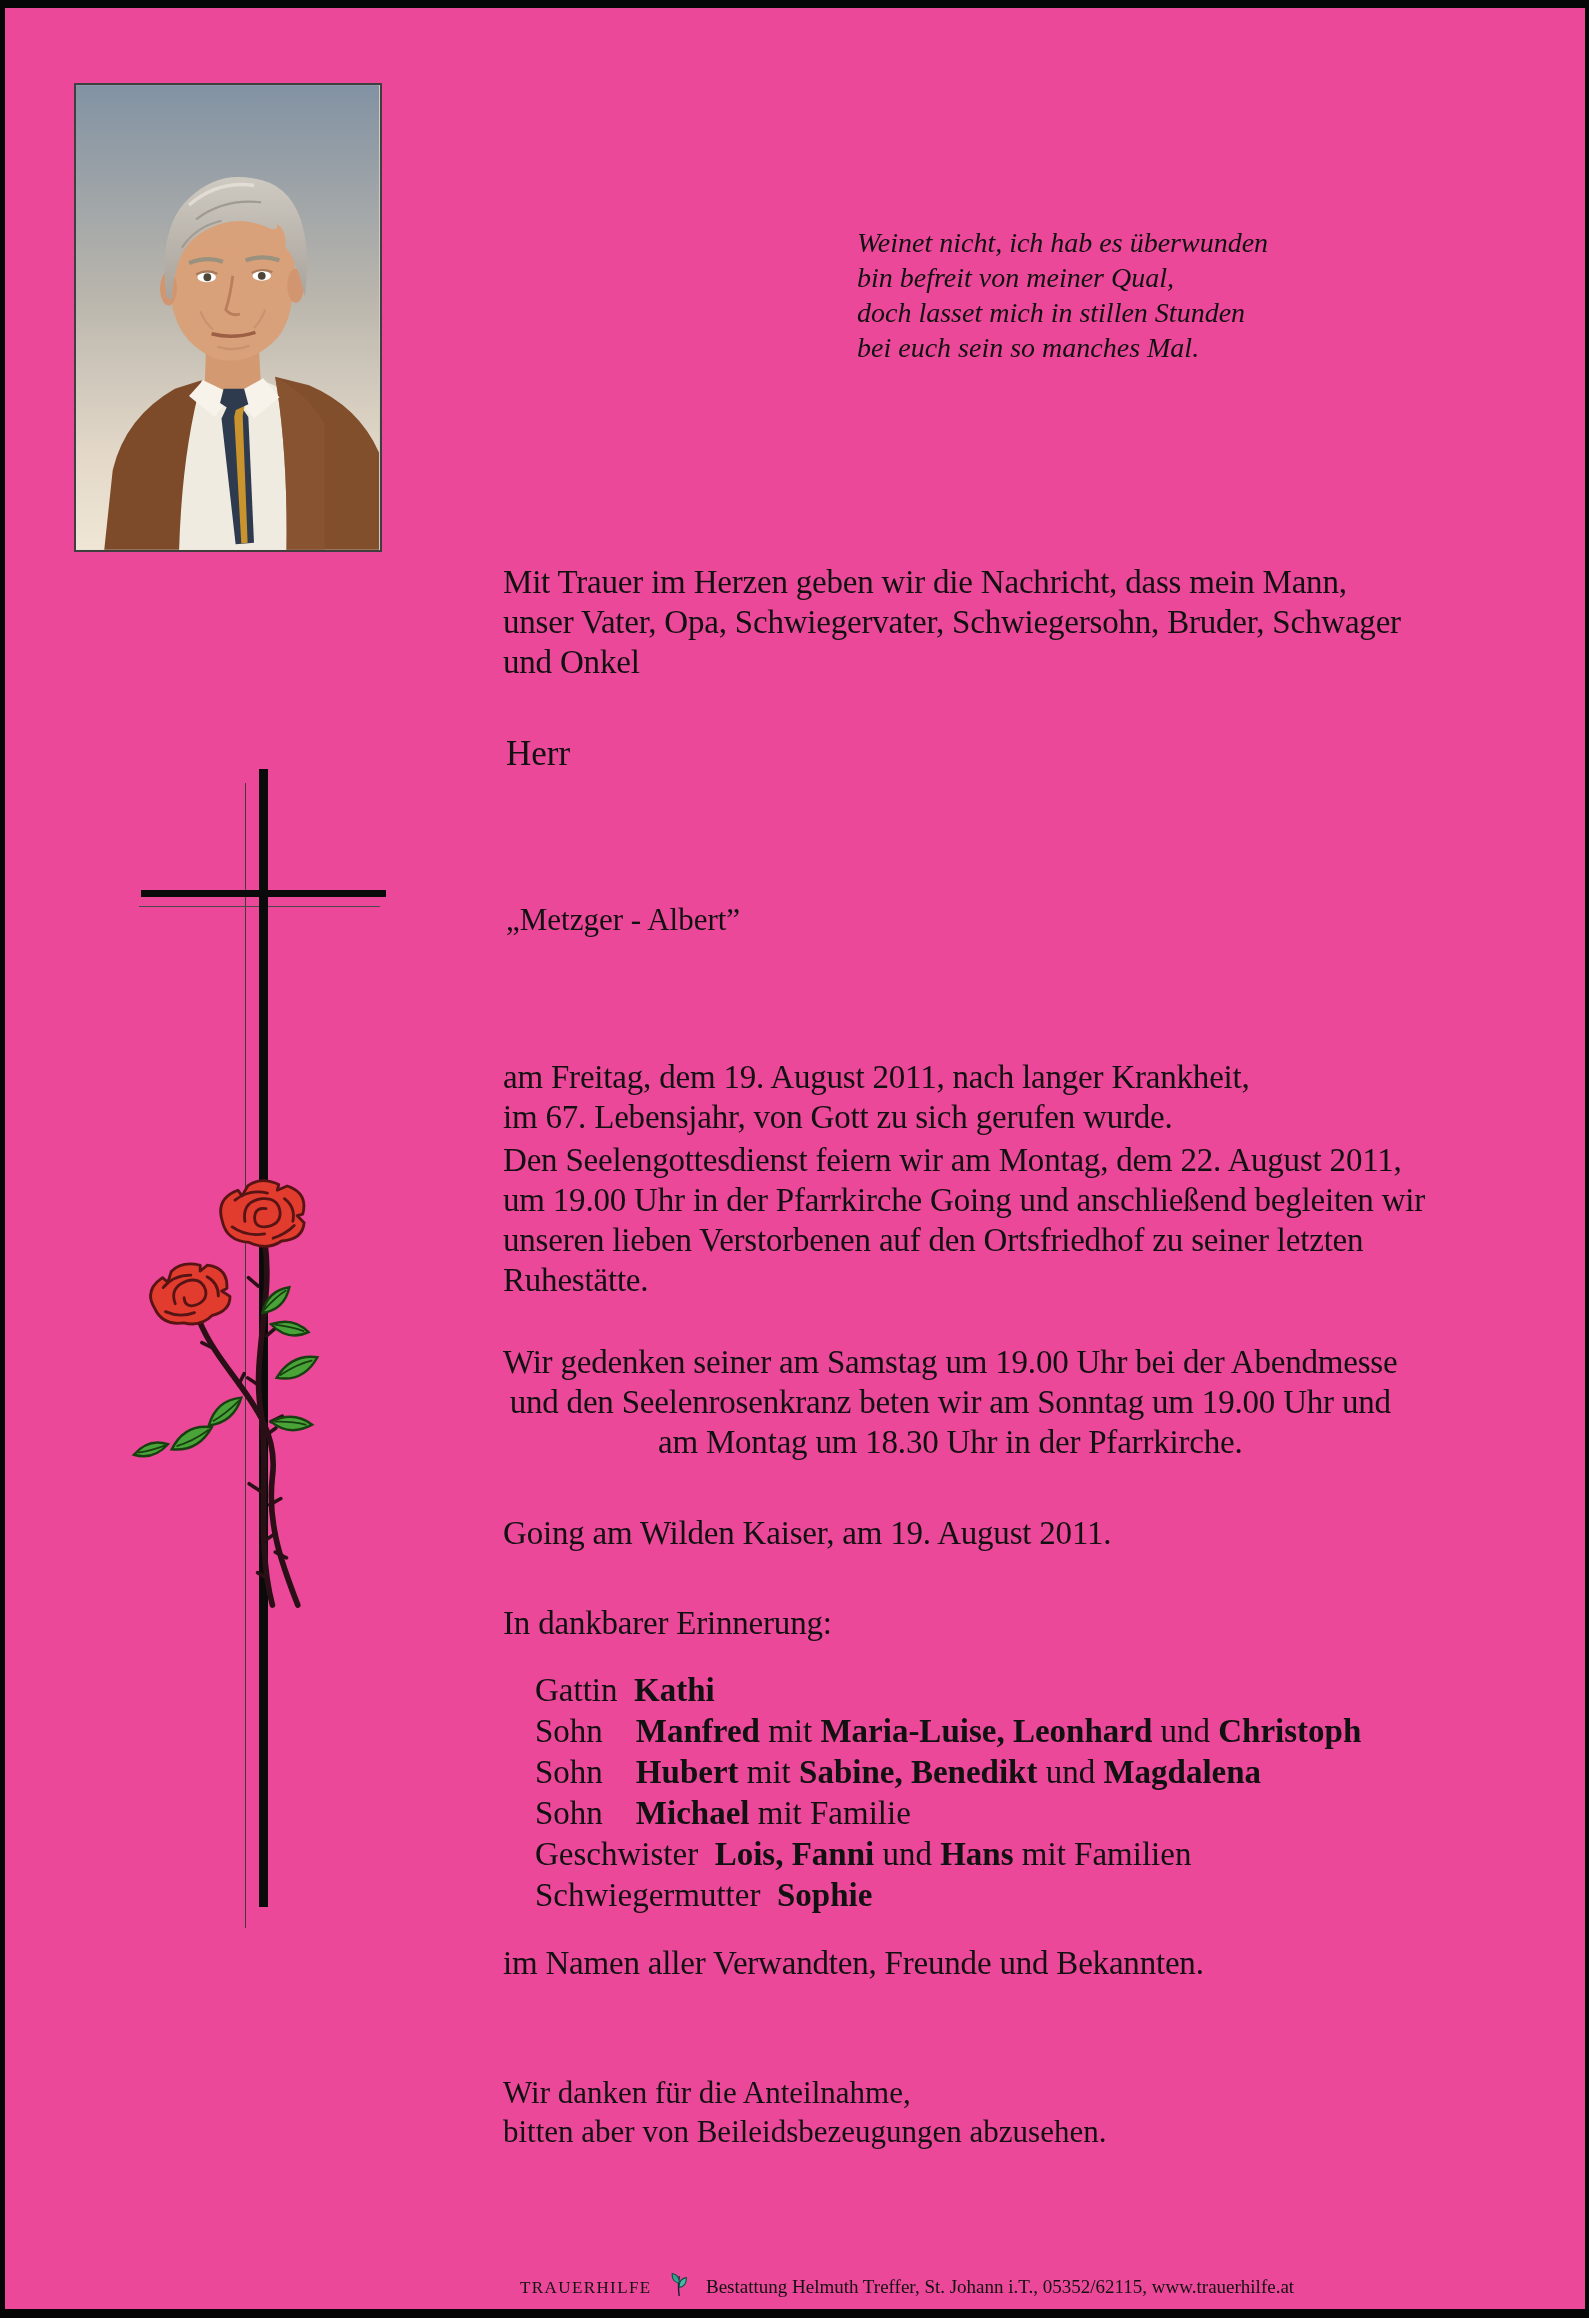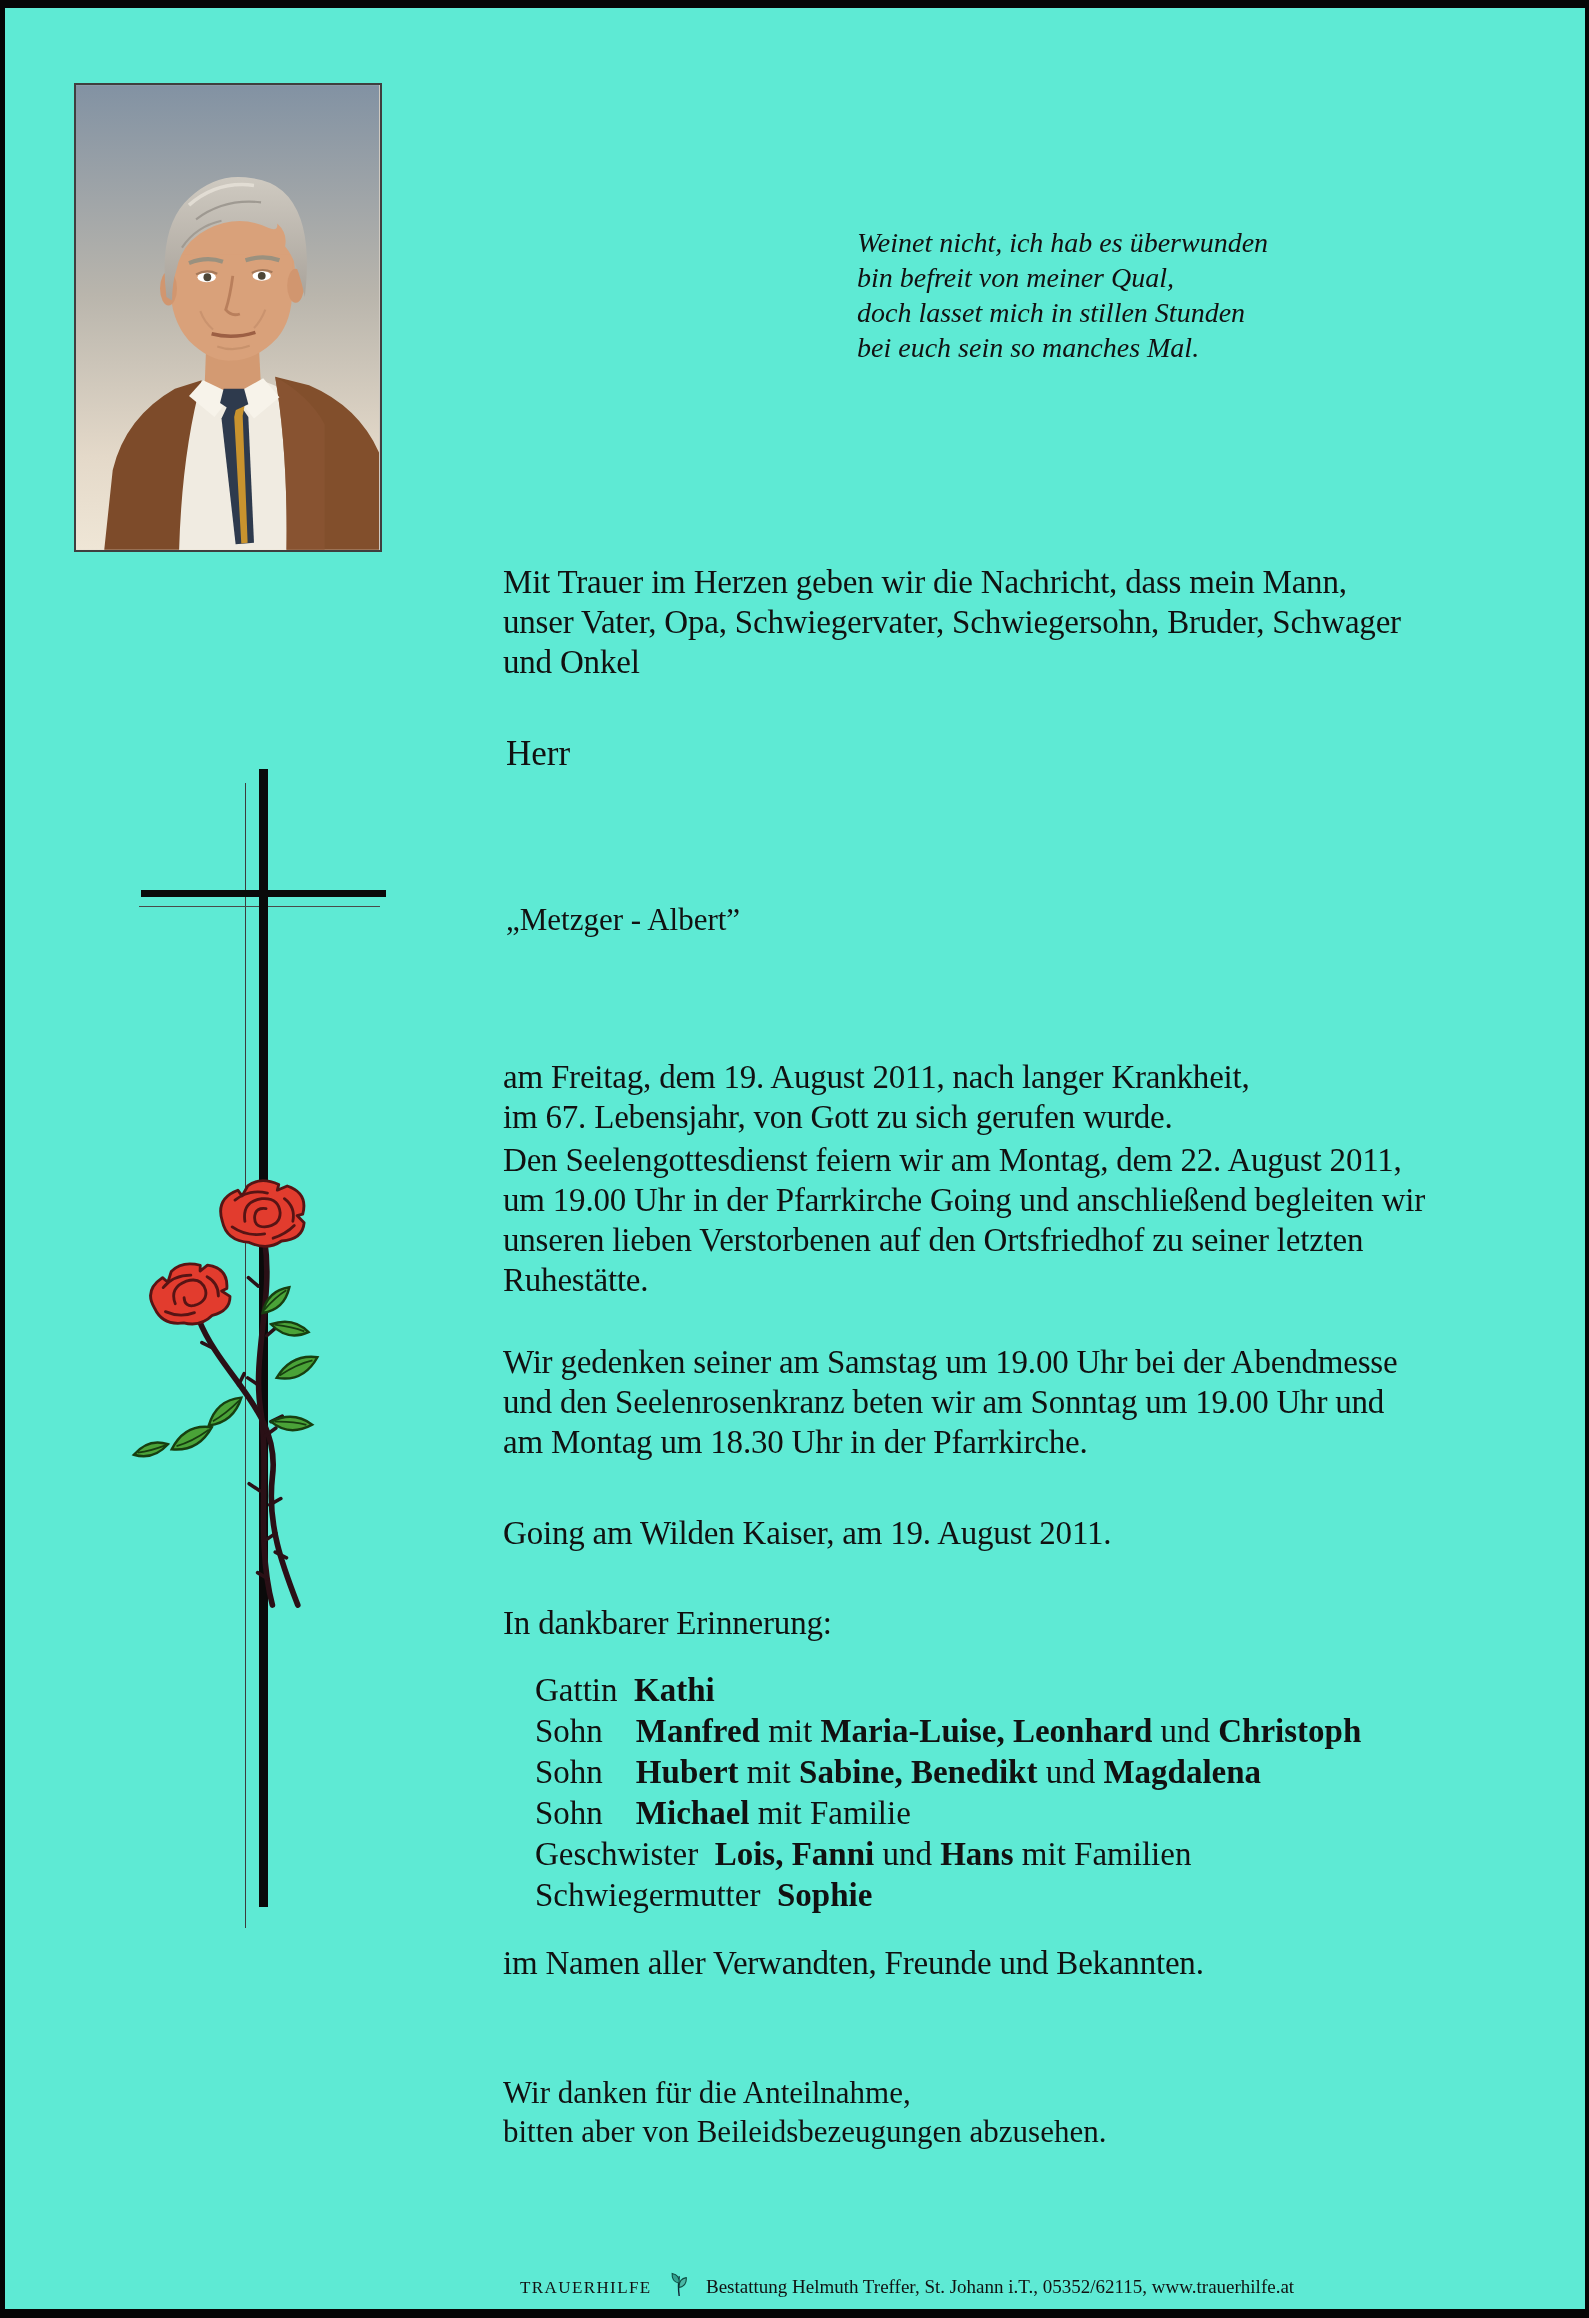--- a/index.html
+++ b/index.html
@@ -1,19 +1,19 @@
 <!DOCTYPE html>
 <html style="font-size:11.3px"><head>
 <meta charset="utf-8">
 <style>
   html,body{margin:0;padding:0;background:#888;}
   .page{
     position:relative;
     width:1590px;height:2319px;
-    background:#5eead4;
+    background:#ec4899;
     font-family:"Liberation Serif", serif;
     color:#111;
     overflow:hidden;
   }
   .frame{
     position:absolute;inset:0;
     border-top:8.5px solid #060606;
     border-left:5.7px solid #060606;
     border-right:5px solid #060606;
     border-bottom:10.6px solid #060606;
@@ -33,21 +33,21 @@
   .salutation{left:506px;top:734px;font-size:35px;}
   .deceased-name{
     left:512px;top:796px;
     font-size:92px;line-height:92px;
     font-weight:bold;font-style:italic;
     word-spacing:30px;letter-spacing:-0.7px;
   }
   .nickname{left:506px;top:902px;font-size:31px;}
   .death{left:503px;top:1017px;margin-top:40px;}
   .service{left:503px;top:1140px;}
-  .memorial{left:503px;top:1342px;}
+  .memorial{left:503px;top:1342px;text-align:center;}
   .place-date{left:503px;top:1513px;}
   .in-memory{left:503px;top:1603px;}
   .family{left:503px;top:1670px;font-size:33px;}
   .family-row{white-space:pre;line-height:41px;margin-left:32px;}
   .family-row .b{font-weight:bold;}
   .closing{left:503px;top:1943px;}
   .thanks{left:503px;top:2073px;font-size:31px;line-height:39px;}
   .footer{
     left:520px;top:2268px;
     display:flex;align-items:baseline;gap:18px;

